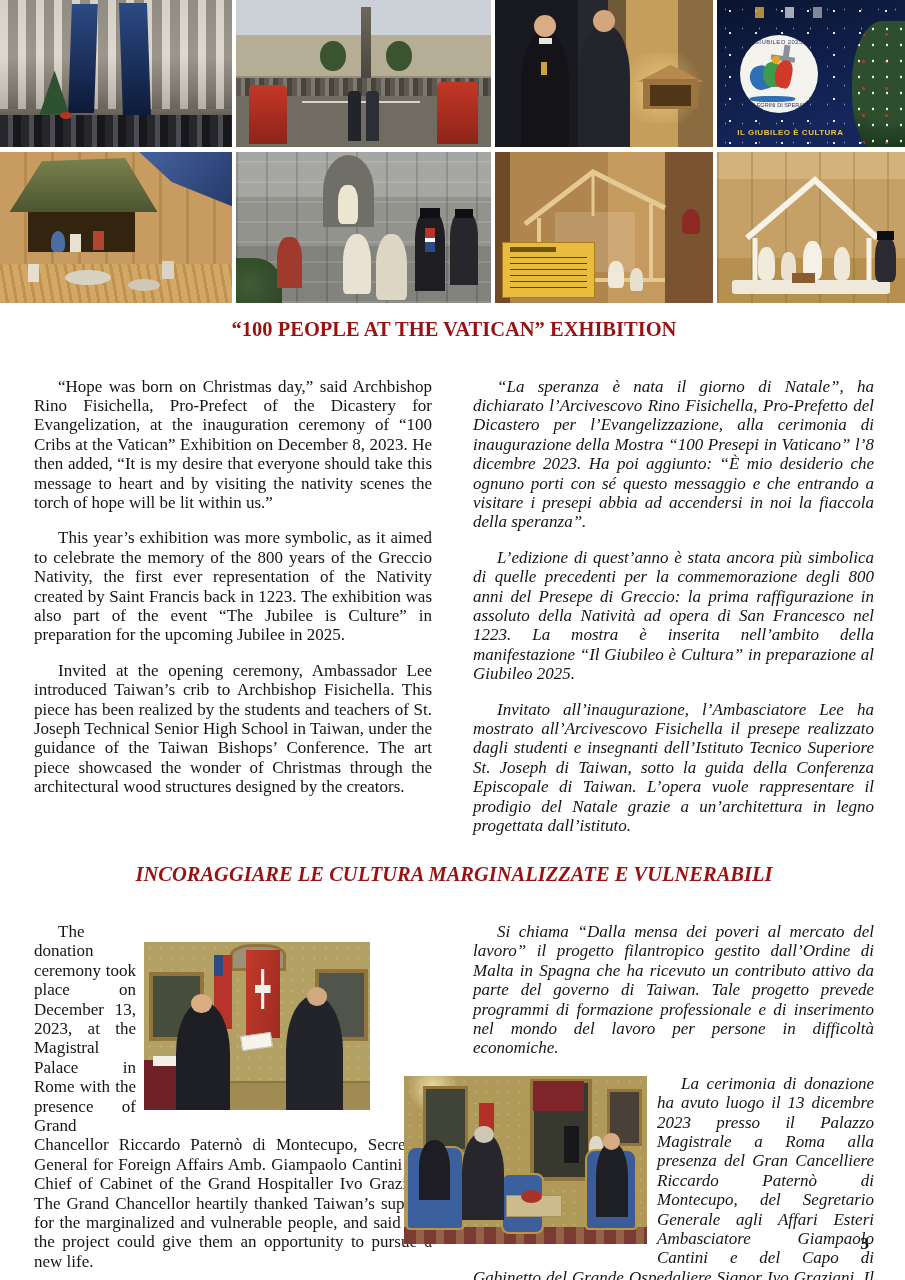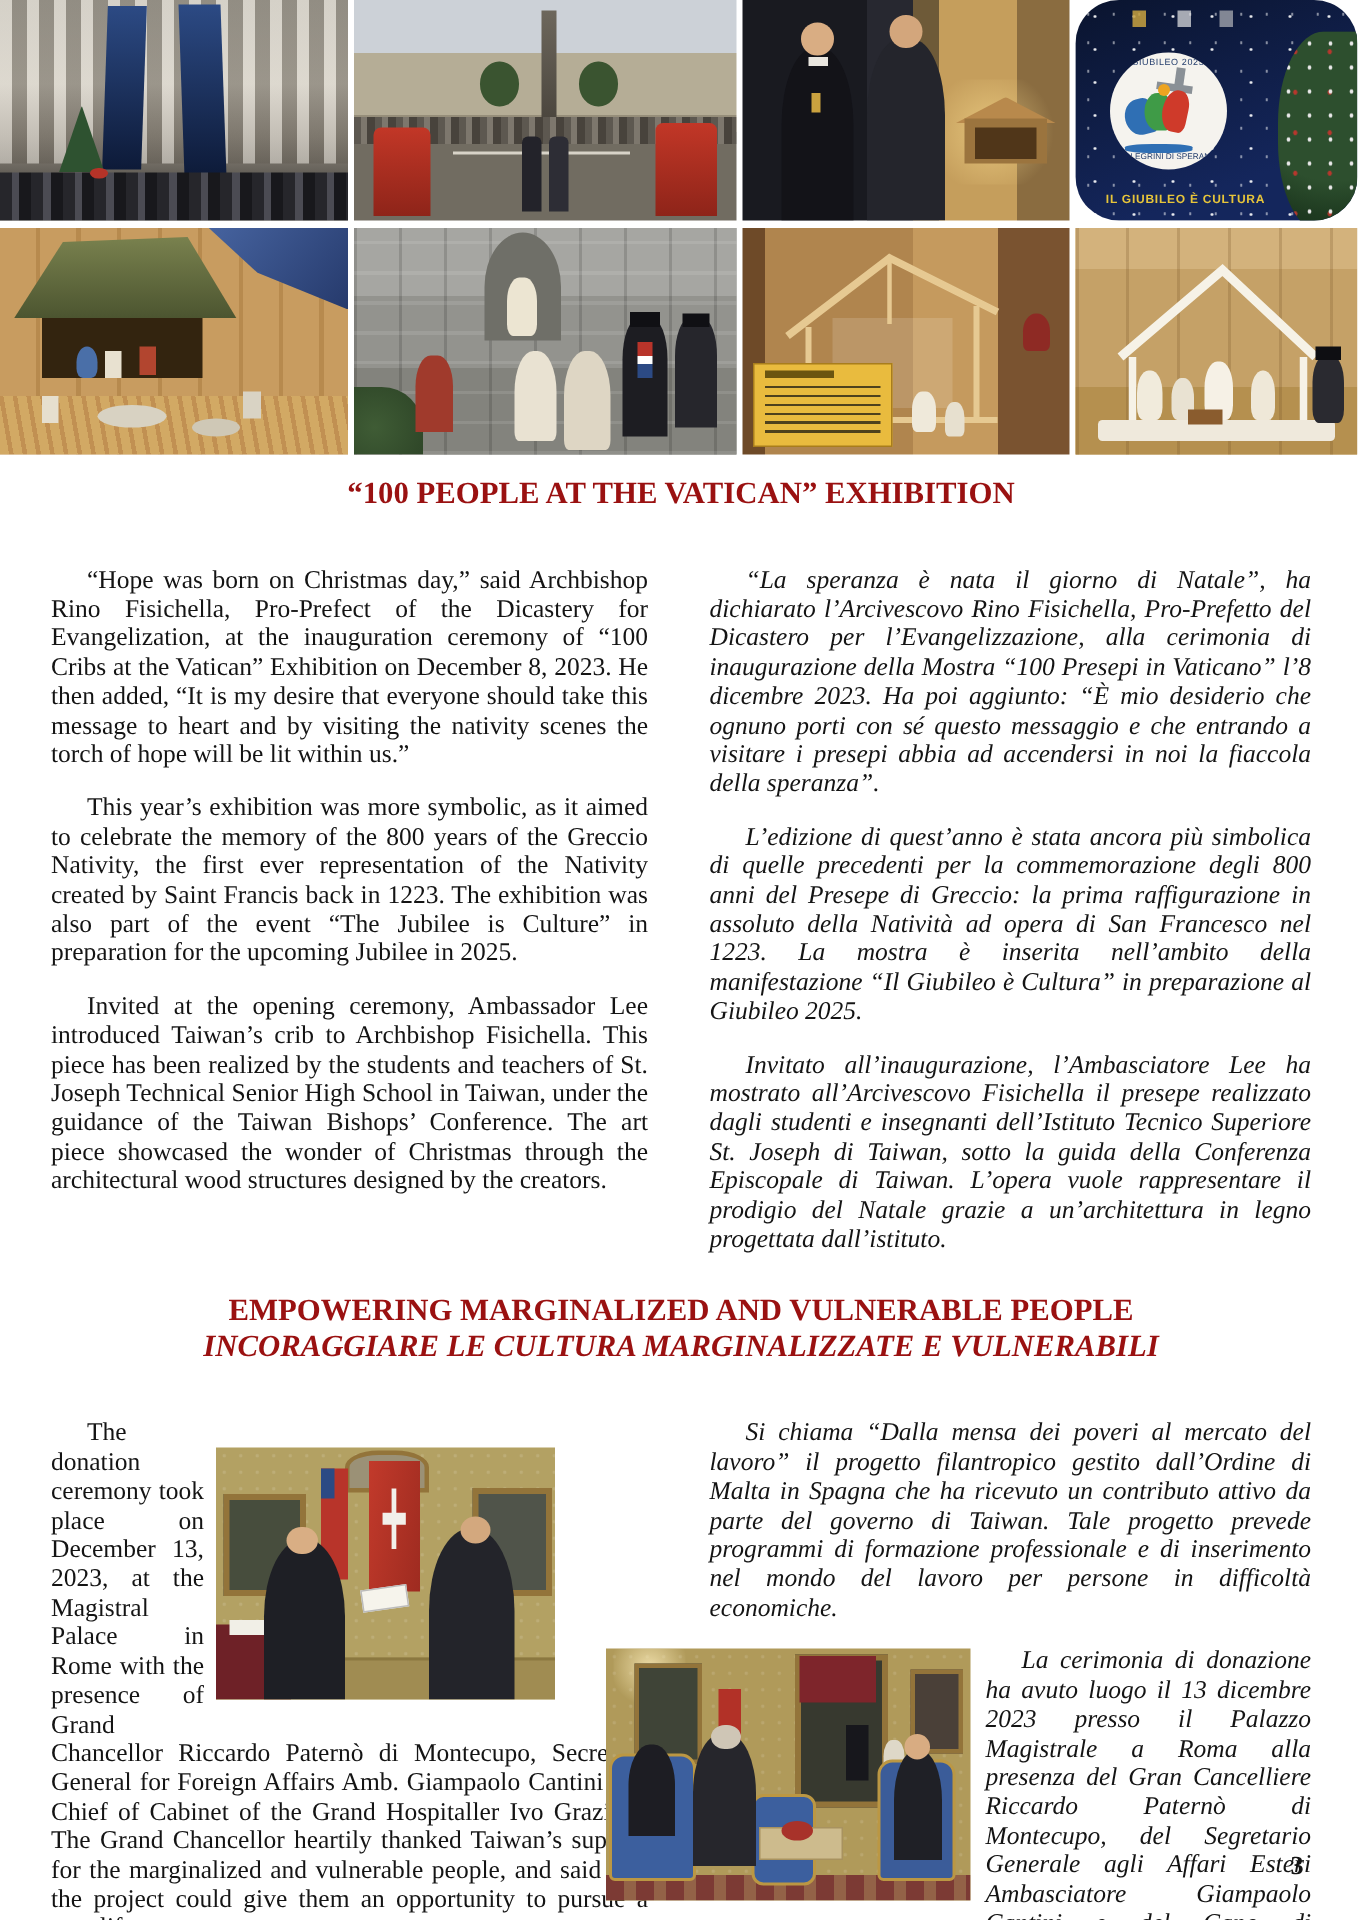--- a/index.html
+++ b/index.html
@@ -44,21 +44,21 @@
   .p13h2{left:45%;top:7%;width:10%;height:15%;background:#d3a67c;border-radius:50%;}
   .p13roof{right:4%;bottom:44%;width:31%;height:12%;clip-path:polygon(50% 0,100% 100%,0 100%);background:#b8894c;}
   .p13crib{right:7%;bottom:26%;width:25%;height:20%;background:#9b743e;}
   .p13in{right:10%;bottom:28%;width:19%;height:14%;background:#503619;}
 
   
   .p14{background-color:#0c1a3e;
        background-image:radial-gradient(rgba(255,255,255,.9) .8px,transparent 1.2px),
                         radial-gradient(rgba(255,255,255,.5) .7px,transparent 1px),
                         linear-gradient(160deg,#0a142e,#14265c 75%);
-       background-size:26px 22px,17px 19px,100% 100%;border-radius:29px;}
+       background-size:26px 22px,17px 19px,100% 100%;}
   .p14logo{left:12%;top:24%;width:78px;height:78px;background:#f5f3ee;border-radius:50%;overflow:hidden;}
   .lgx{left:54%;top:12%;width:6px;height:36px;background:#8a9096;transform:rotate(8deg);}
   .lgx2{left:40%;top:26%;width:24px;height:5px;background:#8a9096;transform:rotate(8deg);}
   .lgb{left:14%;top:40%;width:20px;height:24px;background:#2f6fb4;border-radius:60% 40% 20% 60%;transform:rotate(-14deg);}
   .lgg{left:30%;top:34%;width:17px;height:25px;background:#3f9b47;border-radius:60% 40% 20% 60%;}
   .lgr{left:45%;top:32%;width:17px;height:28px;background:#cf3a2a;border-radius:60% 50% 30% 60%;transform:rotate(12deg);}
   .lgy{left:41%;top:27%;width:8px;height:8px;background:#eda421;border-radius:50%;}
   .lgw{left:13%;bottom:15%;width:58%;height:7%;background:#2f6fb4;border-radius:40%;}
   .arcT{left:0;top:5%;width:100%;text-align:center;font-size:6px;color:#27406e;letter-spacing:.4px;font-family:"Liberation Sans",sans-serif;}
   .arcB{left:0;bottom:7%;width:100%;text-align:center;font-size:5.5px;color:#27406e;font-family:"Liberation Sans",sans-serif;}
@@ -322,21 +322,20 @@
       <p class="para">Invited at the opening ceremony, Ambassador Lee introduced Taiwan’s crib to Archbishop Fisichella. This piece has been realized by the students and teachers of St. Joseph Technical Senior High School in Taiwan, under the guidance of the Taiwan Bishops’ Conference. The art piece showcased the wonder of Christmas through the architectural wood structures designed by the creators.</p>
     </div>
     <div class="col-it">
       <p class="para itp">“La speranza è nata il giorno di Natale”, ha dichiarato l’Arcivescovo Rino Fisichella, Pro-Prefetto del Dicastero per l’Evangelizzazione, alla cerimonia di inaugurazione della Mostra “100 Presepi in Vaticano” l’8 dicembre 2023. Ha poi aggiunto: “È mio desiderio che ognuno porti con sé questo messaggio e che entrando a visitare i presepi abbia ad accendersi in noi la fiaccola della speranza”.</p>
       <p class="para itp">L’edizione di quest’anno è stata ancora più simbolica di quelle precedenti per la commemorazione degli 800 anni del Presepe di Greccio: la prima raffigurazione in assoluto della Natività ad opera di San Francesco nel 1223. La mostra è inserita nell’ambito della manifestazione “Il Giubileo è Cultura” in preparazione al Giubileo 2025.</p>
       <p class="para itp">Invitato all’inaugurazione, l’Ambasciatore Lee ha mostrato all’Arcivescovo Fisichella il presepe realizzato dagli studenti e insegnanti dell’Istituto Tecnico Superiore St. Joseph di Taiwan, sotto la guida della Conferenza Episcopale di Taiwan. L’opera vuole rappresentare il prodigio del Natale grazie a un’architettura in legno progettata dall’istituto.</p>
     </div>
   </div>
 
   <div class="h h2">
-    <div class="hl1">EMPOWERING MARGINALIZED AND VULNERABLE PEOPLE</div>
     <div class="hl2">INCORAGGIARE LE CULTURA MARGINALIZZATE E VULNERABILI</div>
   </div>
 
   <div class="cols">
     <div class="col-en">
       <p class="para">
         <span class="fltR">
           <span class="s phA">
             <span class="s paw"></span>
             <span class="s pap1"></span>

